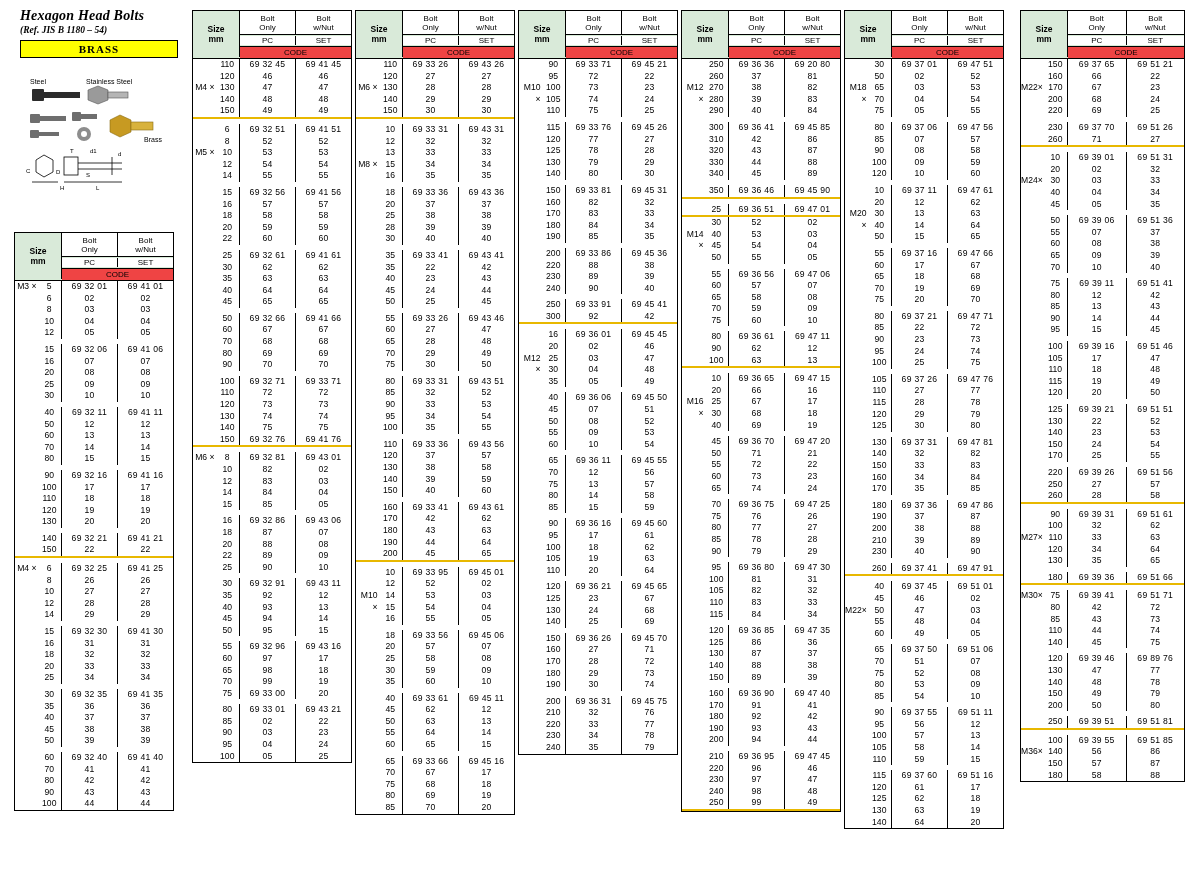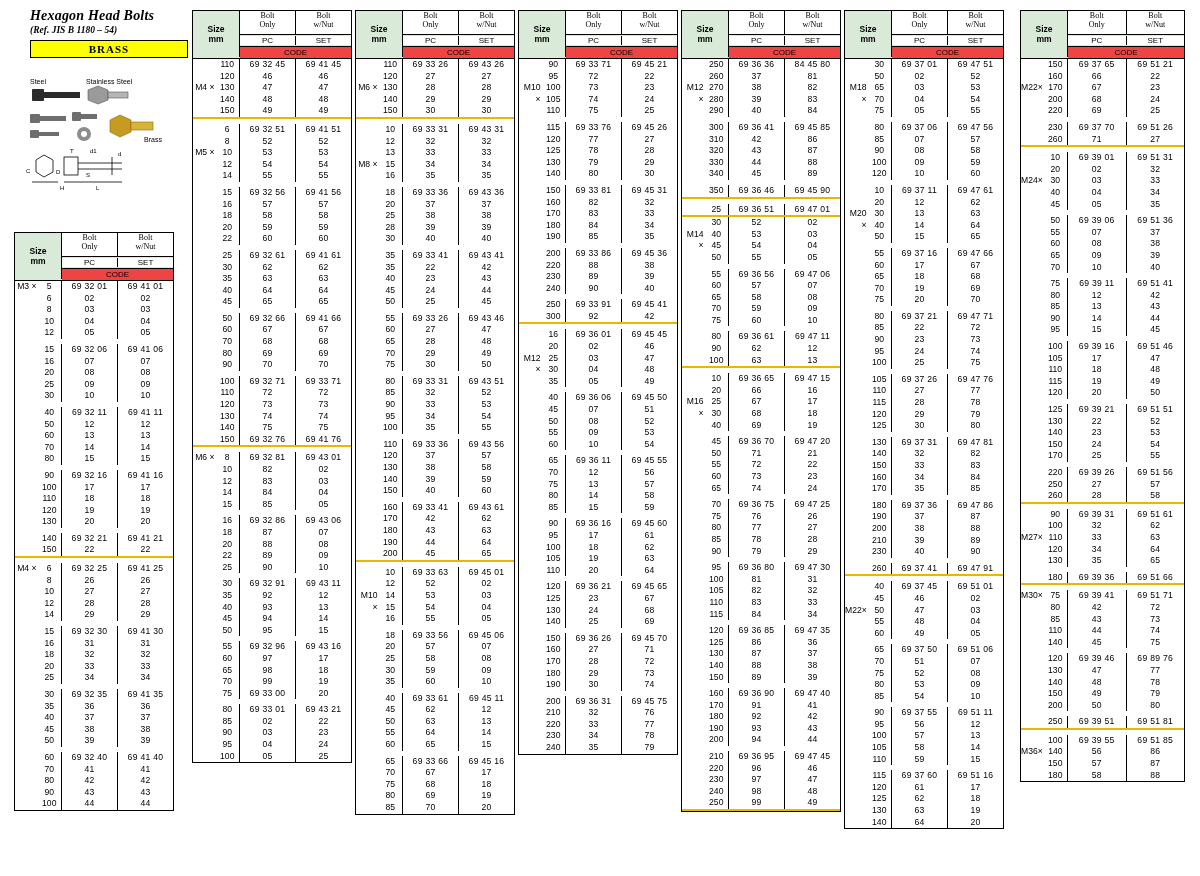--- a/index.html
+++ b/index.html
@@ -8,21 +8,21 @@
     background:#ffffff;
     font-family:"Liberation Sans", sans-serif;
     font-size:9px;
     color:#000;
     position:relative;
     overflow:hidden;
   }
   .page{position:relative;width:1200px;height:876px;}
 
   
-  .title-block{position:absolute;left:30px;top:8px;width:180px;}
+  .title-block{position:absolute;left:20px;top:8px;width:180px;}
   .title-block h1{
     font-family:"Liberation Serif", serif;
     font-size:14px;font-weight:bold;font-style:italic;
     margin:0 0 1px 0;letter-spacing:.2px;
   }
   .title-block .ref{
     font-family:"Liberation Serif", serif;
     font-size:9.5px;font-weight:bold;font-style:italic;margin:0 0 5px 0;
   }
   .brass-bar{
@@ -45,22 +45,22 @@
   }
   .thead-row{display:flex;}
   .th-size{
     width:46px;background:#d9ead9;border-right:1px solid #000;
     display:flex;flex-direction:column;align-items:center;justify-content:center;
     font-size:8.5px;height:46px;font-weight:bold;
   }
   .th-bolts{flex:1;display:flex;flex-direction:column;}
   .th-bolts .top{display:flex;height:23px;}
   .th-bolts .top div{
-    flex:1;display:flex;flex-direction:column;align-items:center;justify-content:flex-start;
-    font-size:8px;line-height:9px;background:#fff;font-family:Liberation Serif, serif;
+    flex:1;display:flex;flex-direction:column;align-items:center;justify-content:center;
+    font-size:8px;line-height:9px;background:#fff;
   }
   .th-bolts .top div:first-child{border-right:1px solid #000;}
   .th-bolts .mid{display:flex;height:11px;border-top:1px solid #000;align-items:center;}
   .th-bolts .mid div{
     flex:1;display:flex;align-items:center;justify-content:center;font-size:8px;background:#fff;
   }
   .th-bolts .mid div:first-child{border-right:1px solid #000;}
   .th-bolts .code{
     height:11px;border-top:1px solid #000;display:flex;align-items:center;justify-content:center;
     font-size:8px;background:#ef4444;
@@ -1355,21 +1355,21 @@
           </div>
           <div class="c-a">45</div>
           <div class="c-b">65</div>
         </div>
         <div class="grp-gap"></div>
         <div class="row">
           <div class="c-size">
             <span class="m"></span>
             <span class="n">10</span>
           </div>
-          <div class="c-a">69 33 63</div>
+          <div class="c-a">69 33 95</div>
           <div class="c-b">69 45 01</div>
         </div>
         <div class="row">
           <div class="c-size">
             <span class="m"></span>
             <span class="n">12</span>
           </div>
           <div class="c-a">52</div>
           <div class="c-b">02</div>
         </div>
@@ -2028,21 +2028,21 @@
           </div>
         </div>
       </div>
       <div class="tbody">
         <div class="row">
           <div class="c-size">
             <span class="m"></span>
             <span class="n">250</span>
           </div>
           <div class="c-a">69 36 36</div>
-          <div class="c-b">84 45 80</div>
+          <div class="c-b">69 20 80</div>
         </div>
         <div class="row">
           <div class="c-size">
             <span class="m"></span>
             <span class="n">260</span>
           </div>
           <div class="c-a">37</div>
           <div class="c-b">81</div>
         </div>
         <div class="row">

